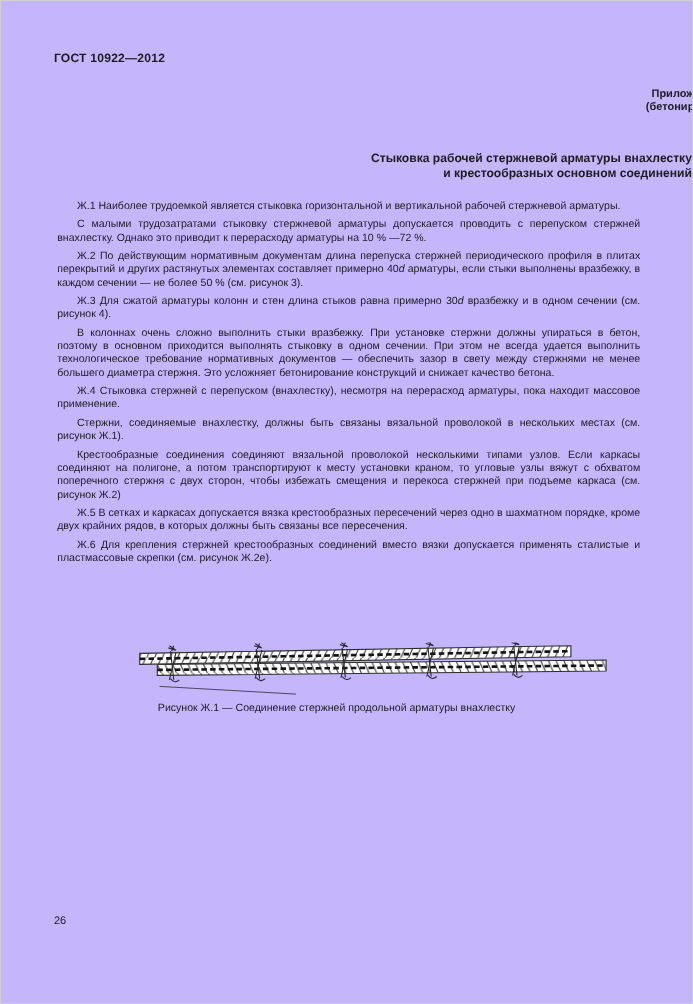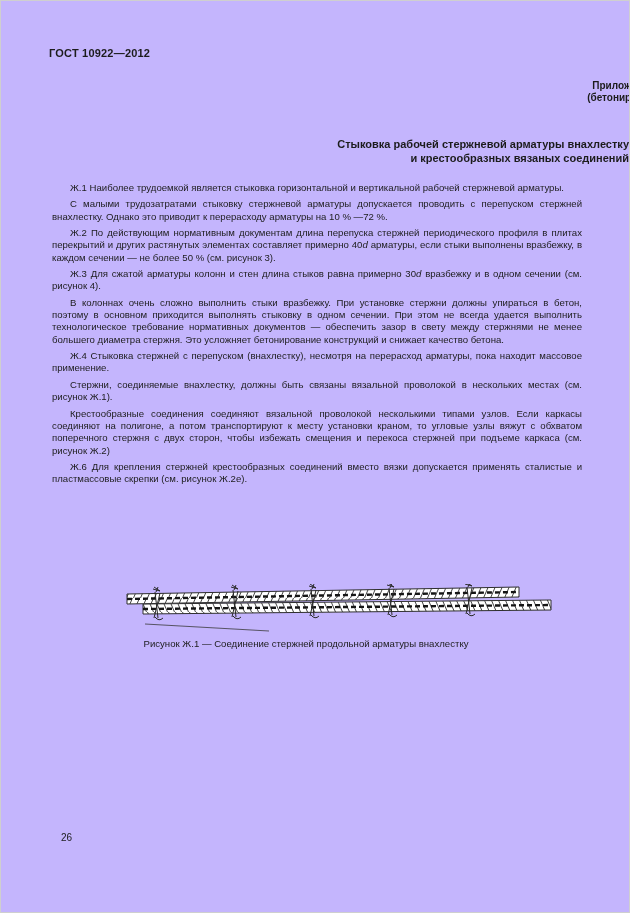--- a/index.html
+++ b/index.html
@@ -35,51 +35,52 @@
     margin:4px;padding:0;text-indent:18px;
   }
   .figure-wrap{
     position:absolute;left:118px;top:583px;width:440px;height:52px;
   }
   .figure-caption{
     position:absolute;left:36px;top:637px;width:538px;
     text-align:center;font-size:9.6px;
   }
   .page-number{
-    position:absolute;left:60px;top:831px;
+    position:absolute;left:48px;top:831px;
     font-size:10px;
   }
   svg line, svg path, svg polygon{vector-effect:non-scaling-stroke;}
 </style>
 </head>
 <body>
 
 <div class="page">
 
   <div class="doc-number">ГОСТ 10922—2012</div>
 
   <div class="appendix">
     <div class="label">Приложение Ж</div>
     <div>(бетонирование)</div>
   </div>
 
   <div class="doc-title">
     <div>Стыковка рабочей стержневой арматуры внахлестку</div>
-    <div>и крестообразных вязаных соединений</div>
+    <div>и крестообразных основном соединений</div>
   </div>
 
   <div class="body-text">
       <p>Ж.1 Наиболее трудоемкой является стыковка горизонтальной и вертикальной рабочей стержневой арматуры.</p>
       <p>С малыми трудозатратами стыковку стержневой арматуры допускается проводить с перепуском стержней внахлестку. Однако это приводит к перерасходу арматуры на 10 % —72 %.</p>
       <p>Ж.2 По действующим нормативным документам длина перепуска стержней периодического профиля в плитах перекрытий и других растянутых элементах составляет примерно 40<i>d</i> арматуры, если стыки выполнены вразбежку, в каждом сечении — не более 50 % (см. рисунок 3).</p>
       <p>Ж.3 Для сжатой арматуры колонн и стен длина стыков равна примерно 30<i>d</i> вразбежку и в одном сечении (см. рисунок 4).</p>
       <p>В колоннах очень сложно выполнить стыки вразбежку. При установке стержни должны упираться в бетон, поэтому в основном приходится выполнять стыковку в одном сечении. При этом не всегда удается выполнить технологическое требование нормативных документов — обеспечить зазор в свету между стержнями не менее большего диаметра стержня. Это усложняет бетонирование конструкций и снижает качество бетона.</p>
       <p>Ж.4 Стыковка стержней с перепуском (внахлестку), несмотря на перерасход арматуры, пока находит массовое применение.</p>
       <p>Стержни, соединяемые внахлестку, должны быть связаны вязальной проволокой в нескольких местах (см. рисунок Ж.1).</p>
       <p>Крестообразные соединения соединяют вязальной проволокой несколькими типами узлов. Если каркасы соединяют на полигоне, а потом транспортируют к месту установки краном, то угловые узлы вяжут с обхватом поперечного стержня с двух сторон, чтобы избежать смещения и перекоса стержней при подъеме каркаса (см. рисунок Ж.2)</p>
+      <p>Ж.5 В сетках и каркасах допускается вязка крестообразных пересечений через одно в шахматном порядке, кроме двух крайних рядов, в которых должны быть связаны все пересечения.</p>
       <p>Ж.6 Для крепления стержней крестообразных соединений вместо вязки допускается применять сталистые и пластмассовые скрепки (см. рисунок Ж.2е).</p>
     </div>
 
   <div class="figure-wrap">
     <svg width="440" height="52" viewBox="0 0 440 52" xmlns="http://www.w3.org/2000/svg">
       <defs>
         <pattern id="ribs" width="7" height="14" patternUnits="userSpaceOnUse">
           <line x1="6.5" y1="0" x2="0.5" y2="14" stroke="#2e2e2e" stroke-width="0.9"></line>
         </pattern>
         <pattern id="ribs2" width="7" height="14" patternUnits="userSpaceOnUse">

